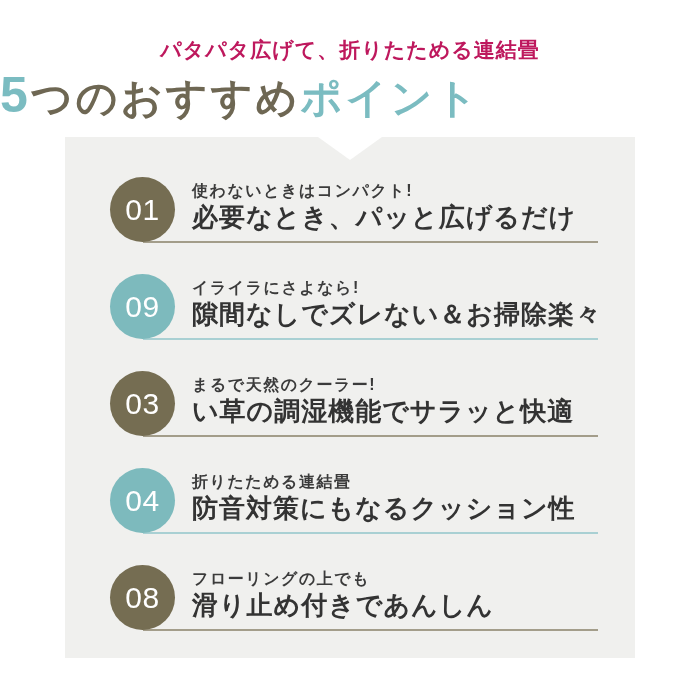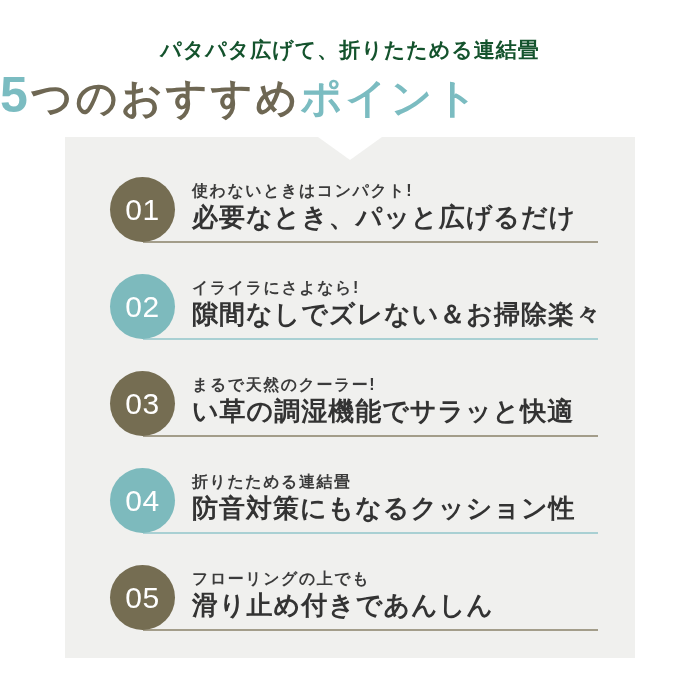--- a/index.html
+++ b/index.html
@@ -17,21 +17,21 @@
   }
   
   .subtitle {
     position: absolute;
     top: 36px;
     left: 0;
     width: 100%;
     text-align: center;
     font-size: 21px;
     font-weight: bold;
-    color: #14532d;
+    color: #be185d;
     letter-spacing: 1px;
   }
   .title {
     position: absolute;
     top: 66px;
     left: 0;
     width: 100%;
     text-align: left;
     font-size: 41px;
     font-weight: bold;
@@ -144,21 +144,21 @@
       <div class="p-line"></div>
       <div class="badge">01</div>
       <div class="texts">
         <div class="p-label">使わないときはコンパクト!</div>
         <div class="p-heading">必要なとき、パッと広げるだけ</div>
       </div>
     </div>
 
     <div class="point teal">
       <div class="p-line"></div>
-      <div class="badge">02</div>
+      <div class="badge">09</div>
       <div class="texts">
         <div class="p-label">イライラにさよなら!</div>
         <div class="p-heading">隙間なしでズレない＆お掃除楽々</div>
       </div>
     </div>
 
     <div class="point olive">
       <div class="p-line"></div>
       <div class="badge">03</div>
       <div class="texts">
@@ -171,21 +171,21 @@
       <div class="p-line"></div>
       <div class="badge">04</div>
       <div class="texts">
         <div class="p-label">折りたためる連結畳</div>
         <div class="p-heading">防音対策にもなるクッション性</div>
       </div>
     </div>
 
     <div class="point olive">
       <div class="p-line"></div>
-      <div class="badge">05</div>
+      <div class="badge">08</div>
       <div class="texts">
         <div class="p-label">フローリングの上でも</div>
         <div class="p-heading">滑り止め付きであんしん</div>
       </div>
     </div>
 
   </div>
 </div>
 
 </body></html>

